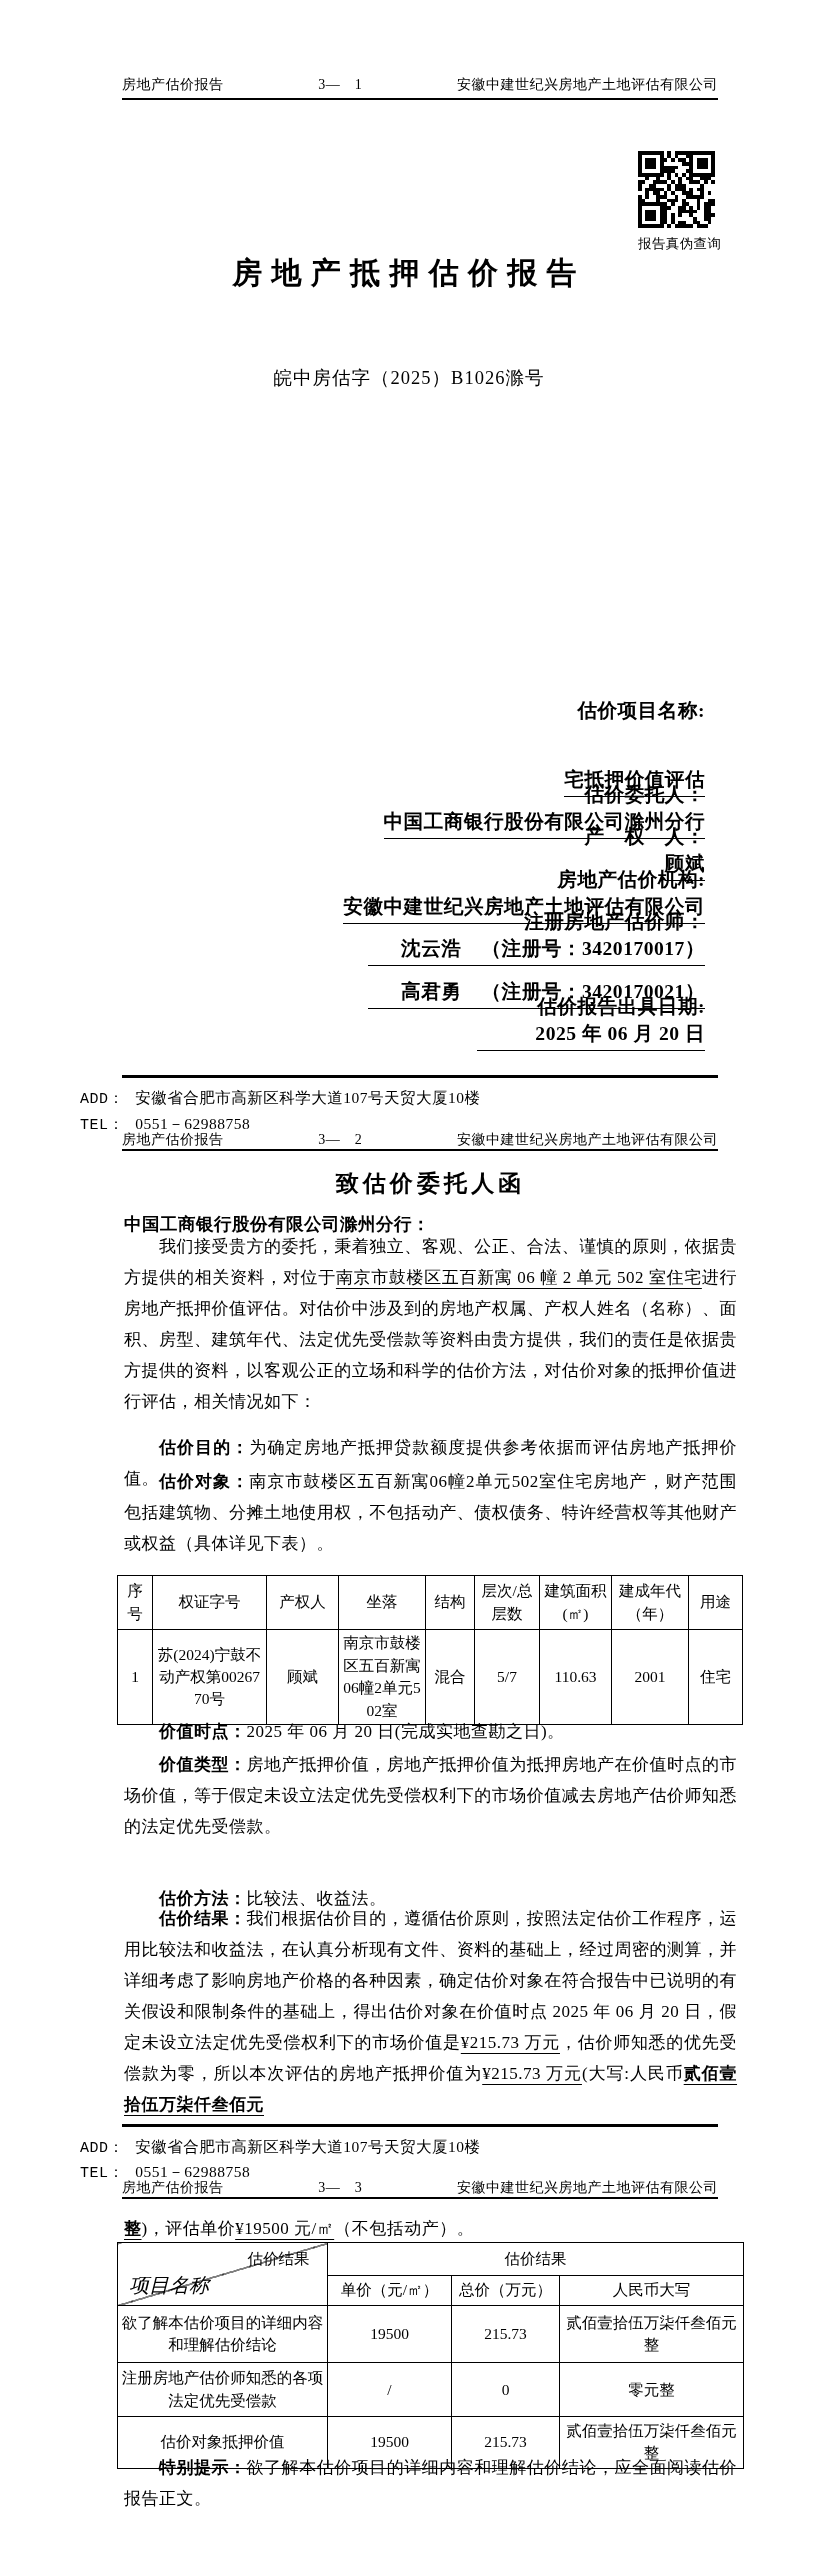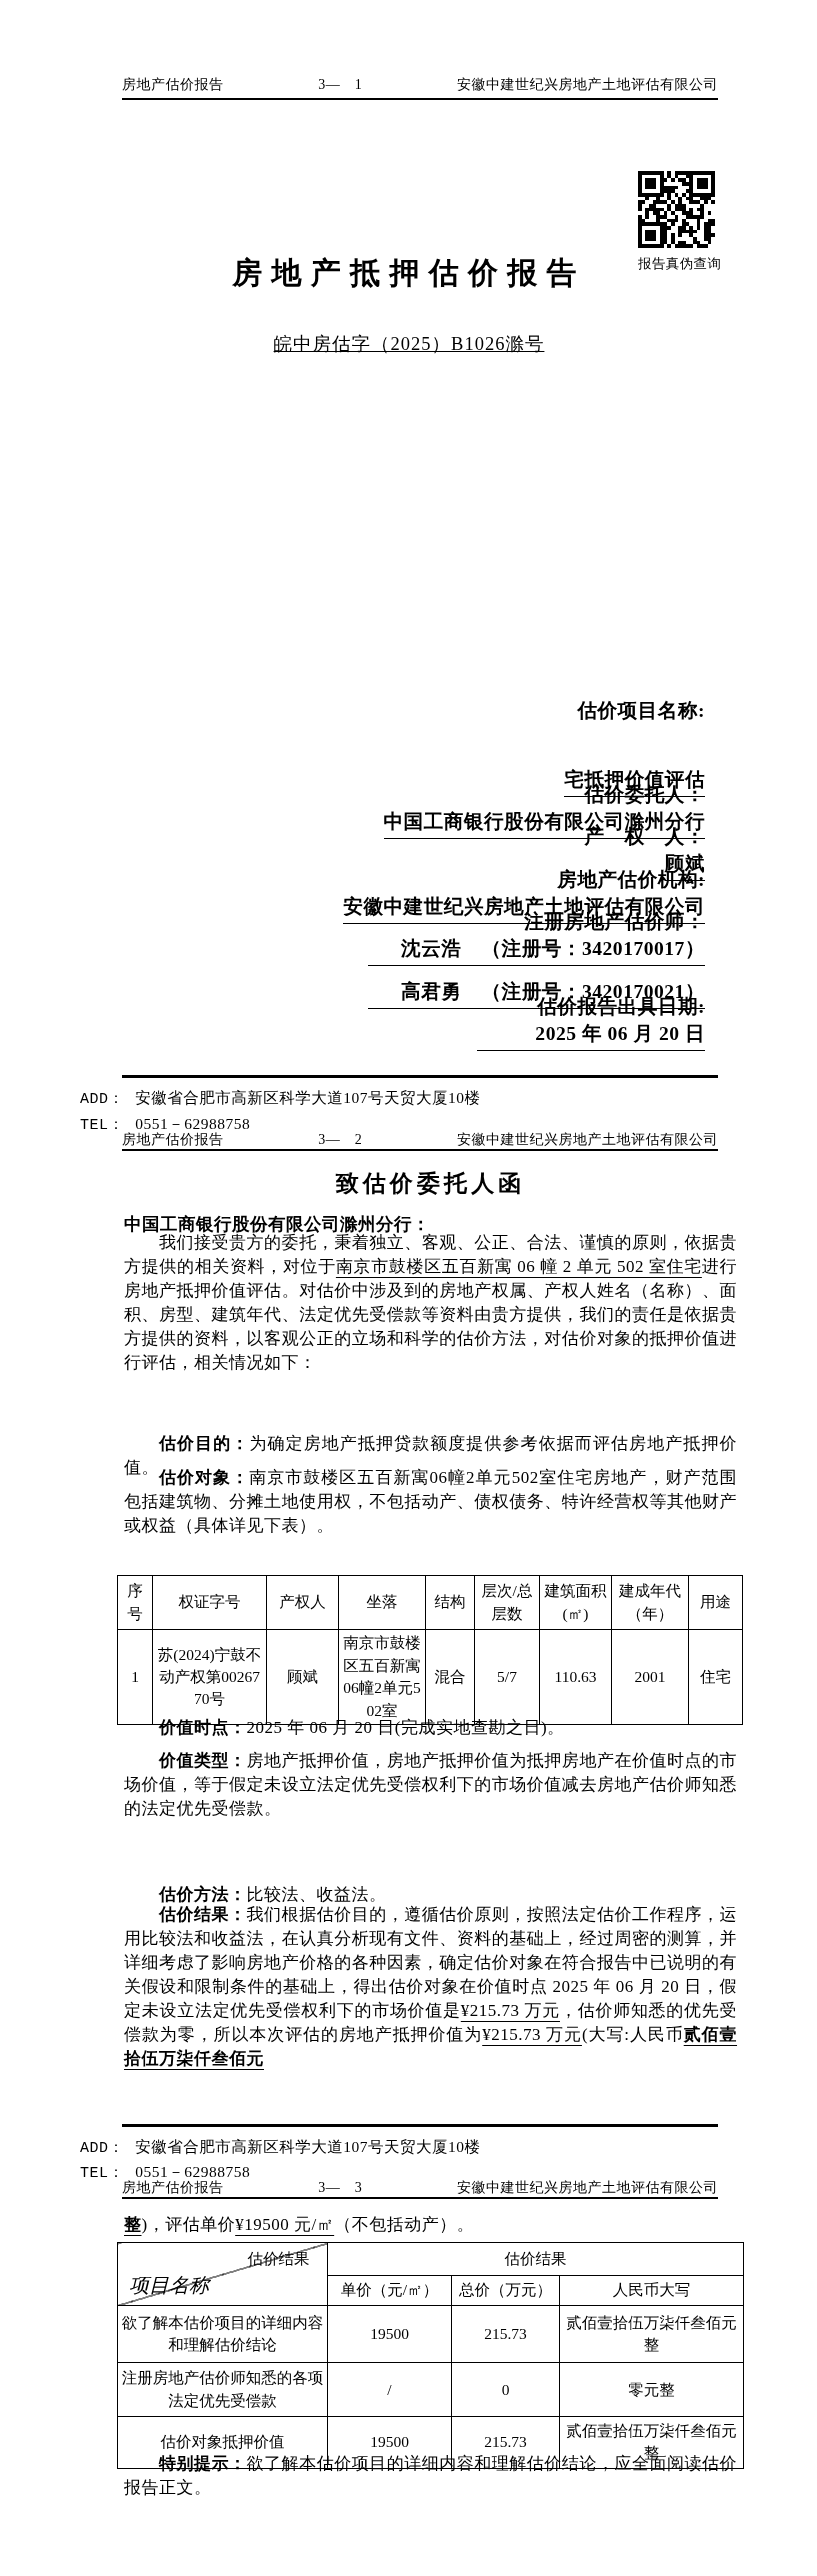--- a/index.html
+++ b/index.html
@@ -11,34 +11,34 @@
   
   .pg-header{left:122px;width:596px;display:flex;justify-content:space-between;align-items:flex-end;font-size:14px;letter-spacing:0.5px;}
   .rule{left:122px;width:596px;height:0;border-top:2.1px solid #000;}
   .rule.thick{border-top-width:3.1px;}
   
   .foot-line{left:80px;font-size:15.5px;letter-spacing:0.5px;white-space:nowrap;}
   .foot-line .lbl{margin-right:11.3px;font-family:"Liberation Mono","DejaVu Sans Mono",monospace;font-size:15px;}
   
   .title{left:0;width:100%;text-align:center;font-size:30px;font-weight:700;letter-spacing:9.3px;white-space:nowrap;}
   .docno{left:0;width:100%;text-align:center;font-size:18.5px;letter-spacing:1px;}
-  .qrbox{left:638px;top:151px;width:78px;text-align:center;margin-top:20px;}
+  .qrbox{left:638px;top:151px;width:78px;text-align:center;}
   .qrbox svg{display:block;width:77px;height:77px;shape-rendering:crispEdges;}
   .qrcap{margin-top:7.2px;font-size:13.4px;letter-spacing:0.5px;white-space:nowrap;}
   .fieldrow{left:126px;width:579px;display:flex;align-items:flex-end;height:41px;font-size:19.6px;font-weight:700;flex-direction:column;}
   .flabel{flex:none;white-space:nowrap;letter-spacing:0.5px;}
   .flabel.ghost{visibility:hidden;}
   .fval{flex:1;border-bottom:1.5px solid #000;padding-bottom:2.6px;white-space:nowrap;letter-spacing:0.5px;}
   .fval.c{text-align:right;}
   .fval.pl65{padding-left:33px;}
   .fval.pl112{padding-left:58px;}
   
   .letter-title{left:124px;width:613px;text-align:center;font-size:23px;font-weight:700;letter-spacing:4.1px;}
   .salut{left:124px;font-size:17.5px;font-weight:700;letter-spacing:0.5px;}
-  .body-par{left:124px;width:613px;font-size:17px;line-height:24px;text-align:justify;letter-spacing:0.5px;}
+  .body-par{left:124px;width:613px;font-size:17px;line-height:31px;text-align:justify;letter-spacing:0.5px;}
   .indent{text-indent:35px;}
   .b{font-weight:700;}
   .u{text-decoration:underline;text-decoration-thickness:1px;text-underline-offset:4.6px;}
   
   table.grid{position:absolute;border-collapse:collapse;table-layout:fixed;font-size:15.5px;background:#fff;}
   table.grid td,table.grid th{border:1px solid #000;text-align:center;vertical-align:middle;padding:2.1px 3.1px;line-height:1.45;font-weight:400;word-break:break-all;}
   .t1{left:117px;top:1575px;width:625px;}
   .t1 .hrow td{height:49px;}
   .t1 .drow td{height:80px;}
   .t2{left:117px;top:2242px;width:625px;}
@@ -310,21 +310,21 @@
           <rect x="13" y="20" width="1" height="1" fill="#000"></rect>
           <rect x="14" y="20" width="1" height="1" fill="#000"></rect>
           <rect x="16" y="20" width="1" height="1" fill="#000"></rect>
           <rect x="17" y="20" width="1" height="1" fill="#000"></rect>
           <rect x="18" y="20" width="1" height="1" fill="#000"></rect>
         </svg></span>
     <div class="qrcap">报告真伪查询</div>
   </div>
 
   <div class="abs title" style="top:253px;">房地产抵押估价报告</div>
-  <div class="abs docno" style="top:331px;text-decoration:underline;">皖中房估字（2025）B1026滁号</div>
+  <div class="abs docno" style="top:365px;">皖中房估字（2025）B1026滁号</div>
 
   <div class="abs fieldrow" style="top:697px;">
     <span class="flabel">估价项目名称:</span>
   </div>
   <div class="abs fieldrow" style="top:739px;">
     <span class="flabel ghost">估价项目名称:</span>
     <span class="fval">宅抵押价值评估</span>
   </div>
   <div class="abs fieldrow" style="top:781px;">
     <span class="flabel">估价委托人：</span>

